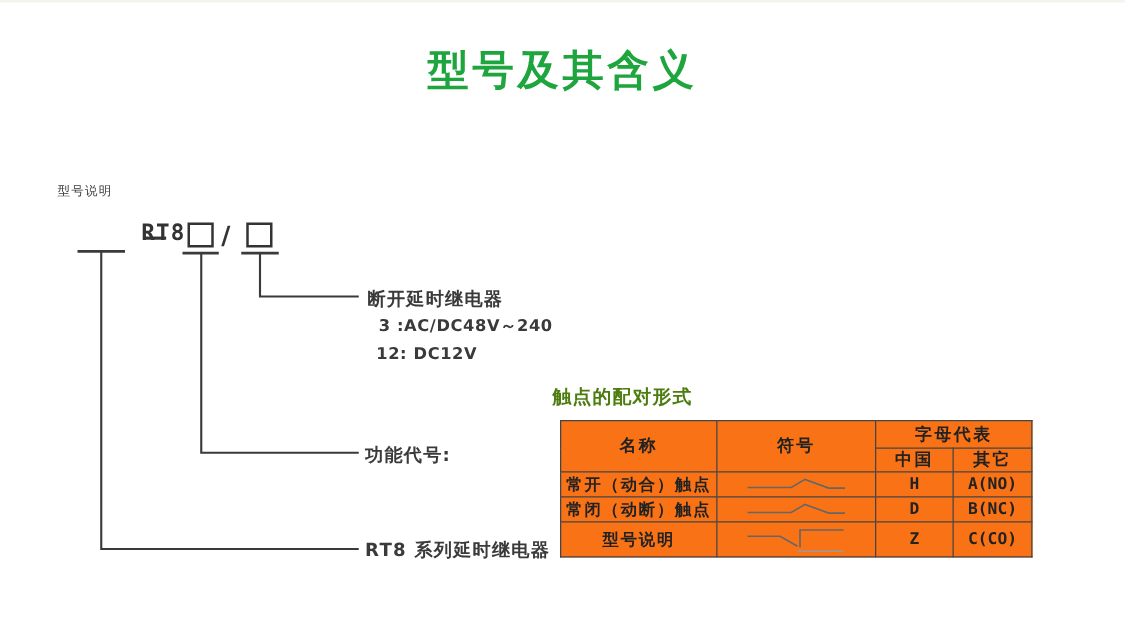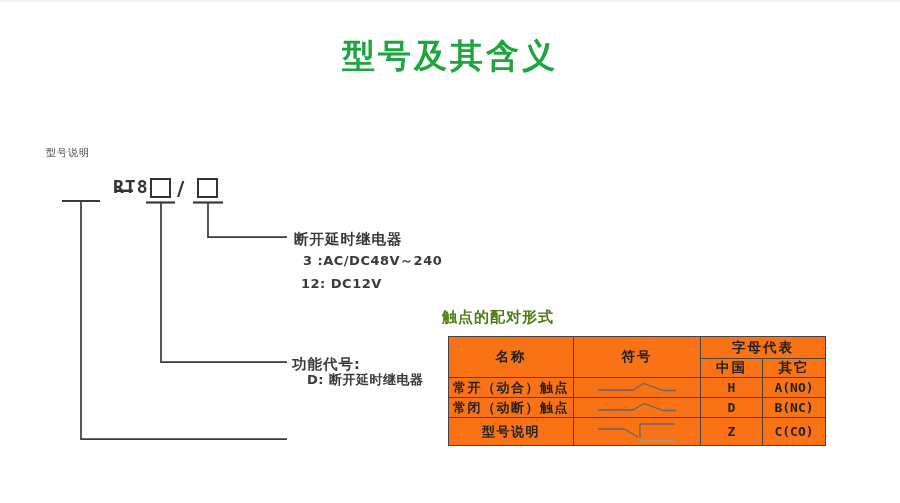--- a/index.html
+++ b/index.html
@@ -93,22 +93,22 @@
       <path d="M161 203 V362.2 H287" stroke-width="1.7"></path>
       <path d="M208 203 V237.2 H287" stroke-width="1.7"></path>
     </g>
   </svg>
 
   <div class="callout-title co-voltage-title">断开延时继电器</div>
   <div class="callout-opt co-voltage-o1">3 :AC/DC48V～240</div>
   <div class="callout-opt co-voltage-o2">12: DC12V</div>
 
   <div class="callout-title co-function-title">功能代号:</div>
-  <div class="callout-opt co-function-o1">D: 断开延时继电器</div>
 
+  <div class="callout-title co-series-title">RT8 系列延时继电器</div>
 
   <div class="table-title">触点的配对形式</div>
 
   <table class="contact">
     <colgroup>
         <col class="c1">
         <col class="c2">
         <col class="c3">
         <col class="c4">
       </colgroup>

